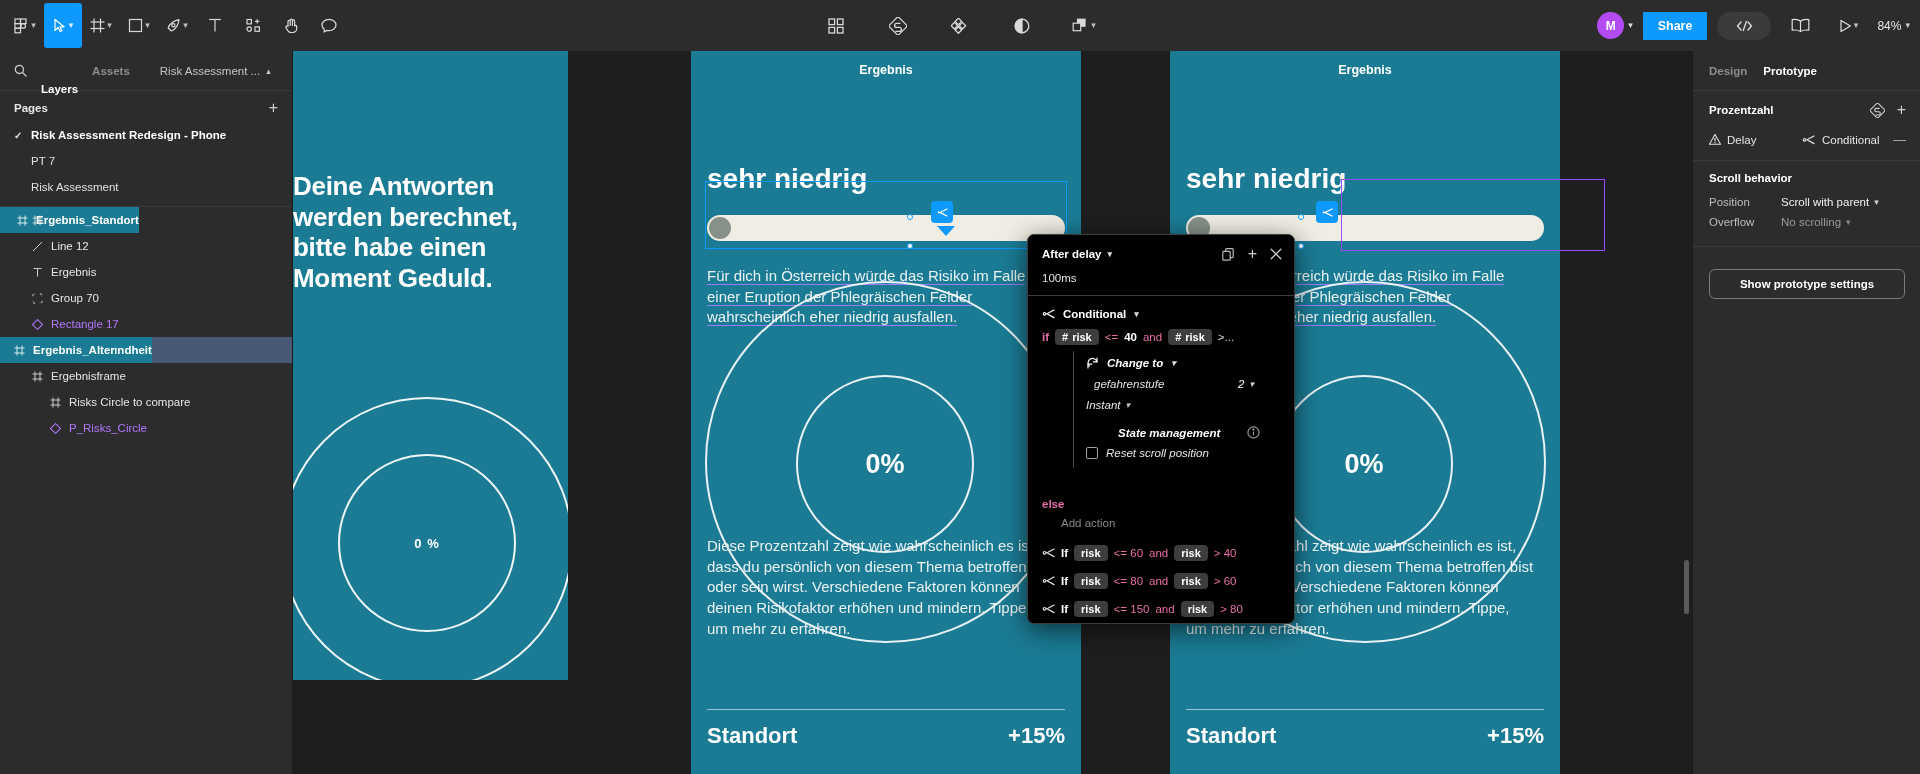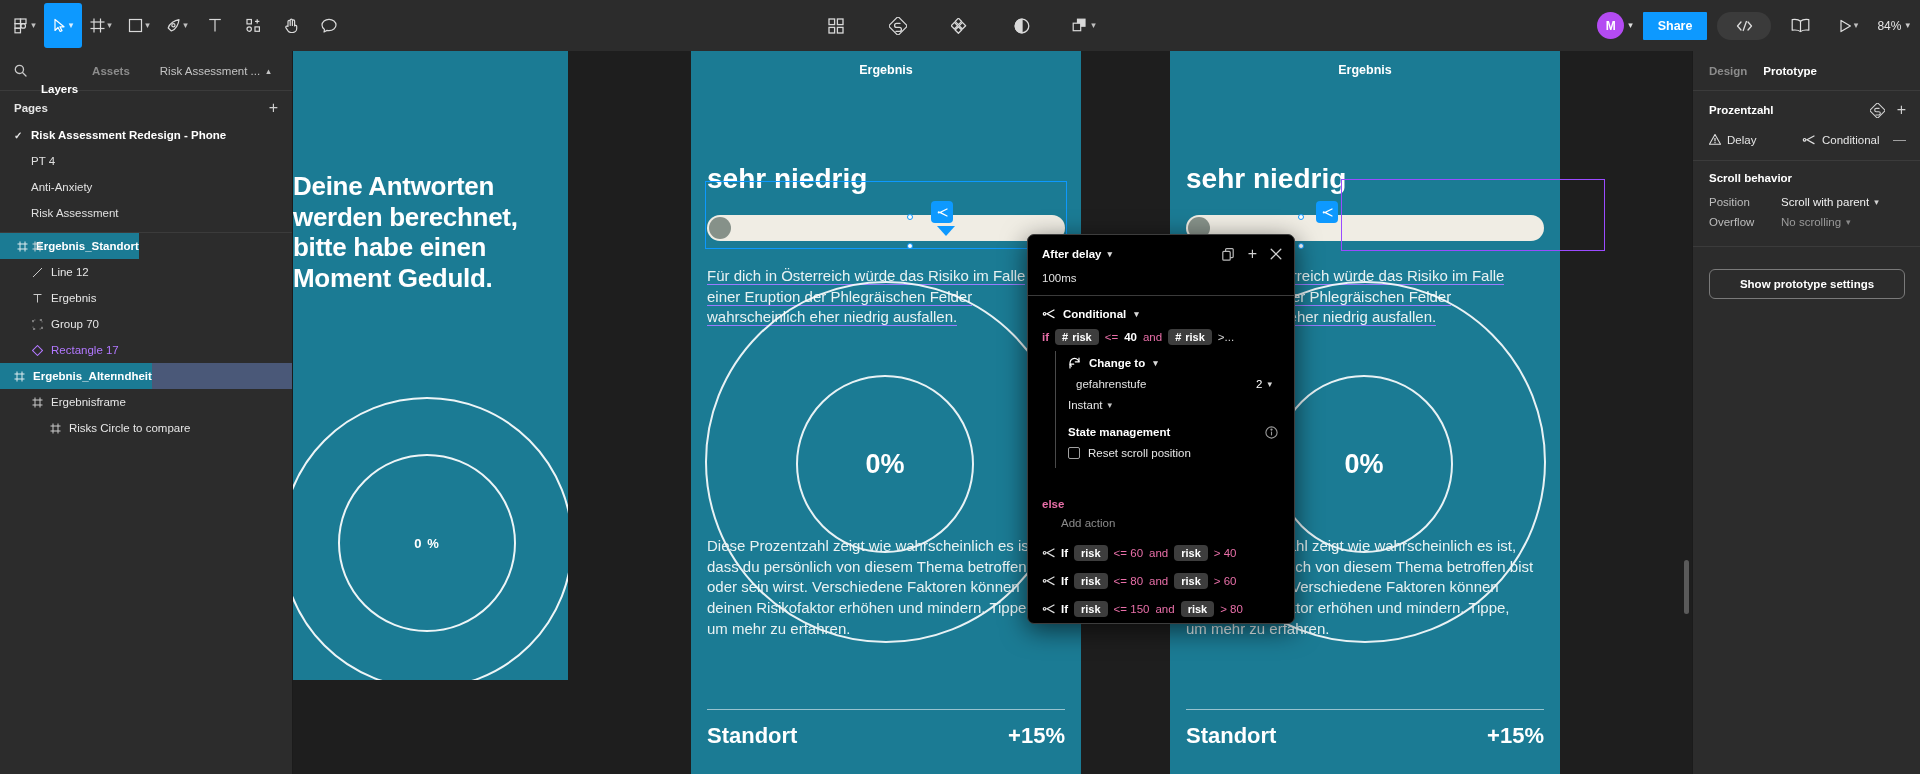--- a/index.html
+++ b/index.html
@@ -217,21 +217,21 @@
     cursor: pointer; white-space: nowrap;
   }
   .num { color: #ffffff; font-weight: bold; }
   .ellip { color: #d7d7d7; }
   .pop-indent { margin-left: 19px; border-left: 1px solid #4a4a4a; padding-left: 12px; }
   .pop-sub-head { display: flex; align-items: center; gap: 8px; padding: 6px 0 6px 0; font-weight: bold; color: #ffffff; cursor: pointer; }
   .pop-kv { display: flex; align-items: center; justify-content: space-between; padding: 3px 14px 3px 8px; }
   .pop-kv .k { color: #e2e2e2; }
   .pop-kv .v { color: #ffffff; display: flex; align-items: center; gap: 5px; cursor: pointer; }
   .pop-line { padding: 6px 0 6px 0; display: flex; align-items: center; gap: 5px; cursor: pointer; }
-  .pop-sm-title { padding: 9px 0 5px 0; display: flex; justify-content: space-between; font-weight: bold; color: #ffffff; }
+  .pop-sm-title { padding: 9px 0 5px 0; display: flex; align-items: center; justify-content: space-between; font-weight: bold; color: #ffffff; margin-left: 32px; }
   .pop-chk { display: flex; align-items: center; gap: 8px; padding: 3px 0 9px 0; cursor: pointer; }
   .chkbox { width: 12px; height: 12px; border: 1px solid #a2a2a2; border-radius: 2px; }
   .pop-else { padding: 4px 14px 2px 14px; color: #e86fa8; font-weight: bold; margin-top: 26px; }
   .pop-add { padding: 5px 14px 10px 33px; color: #8a8a8a; cursor: pointer; }
   .cond-item { display: flex; align-items: center; gap: 6px; padding: 6px 14px; cursor: pointer; }
   .cond-item .lbl-if { font-weight: bold; color: #ffffff; }
 
   .scrollbar {
     position: absolute; right: 231px; top: 560px; width: 5px; height: 54px;
     background: #5a5a5a; border-radius: 3px; z-index: 25;
@@ -473,25 +473,21 @@
       <span class="plus">+</span>
     </div>
 
     <div id="pages-list">
         <div class="page-row selected">
           <span class="chk">✓</span>
           <span>Risk Assessment Redesign - Phone</span>
         </div>
         <div class="page-row">
           <span class="chk"></span>
-          <span>PT 4</span>
-        </div>
-        <div class="page-row">
-          <span class="chk"></span>
-          <span>Anti-Anxiety</span>
+          <span>PT 7</span>
         </div>
         <div class="page-row">
           <span class="chk"></span>
           <span>Risk Assessment</span>
         </div>
       </div>
     <div class="divider"></div>
     <div id="layers-list">
         <div class="layer-row frame" style="padding-left: 16px;">
           <span class="ic">
@@ -625,20 +621,28 @@
         <div class="layer-row " style="padding-left: 49px;">
           <span class="ic">
             <svg width="11" height="11" viewBox="0 0 11 11" fill="none" stroke="currentColor" stroke-width="1">
               <line x1="3" y1="0.5" x2="3" y2="10.5"></line>
               <line x1="8" y1="0.5" x2="8" y2="10.5"></line>
               <line x1="0.5" y1="3" x2="10.5" y2="3"></line>
               <line x1="0.5" y1="8" x2="10.5" y2="8"></line>
             </svg>
           </span>
           <span>Risks Circle to compare</span>
+        </div>
+        <div class="layer-row comp" style="padding-left: 49px;">
+          <span class="ic">
+            <svg width="11" height="11" viewBox="0 0 11 11" fill="none" stroke="currentColor" stroke-width="1">
+              <rect x="2" y="2" width="7" height="7" transform="rotate(45 5.5 5.5)"></rect>
+            </svg>
+          </span>
+          <span>P_Risks_Circle</span>
         </div>
       </div>
   </div>
 
   <div class="right-panel">
     <div class="rp-tabs">
       <span class="rp-tab">Design</span>
       <span class="rp-tab active">Prototype</span>
     </div>
 
@@ -746,21 +750,21 @@
 
       <span class="num">40</span>
       <span class="kw-op">and</span>
       <span class="var-chip">
         <span>#</span>
         <span>risk</span>
       </span>
       <span class="ellip">&gt;...</span>
     </div>
 
-    <div style="padding:0 8px;">
+    <div style="padding:0 26px;font-style:italic;">
       <div class="pop-indent">
         <div class="pop-sub-head">
           <span>
             <svg width="13" height="12" viewBox="0 0 13 12" fill="none" stroke="#ffffff" stroke-width="1.2" stroke-linecap="round">
               <path d="M11 4.6 A4.6 4.6 0 103.3 9.2"></path>
                 <polyline points="11,1 11,4.8 7.3,4.8"></polyline>
               <polyline points="2,11 2,7.2 5.7,7.2"></polyline>
             </svg>
           </span>
           <span>Change to</span>

